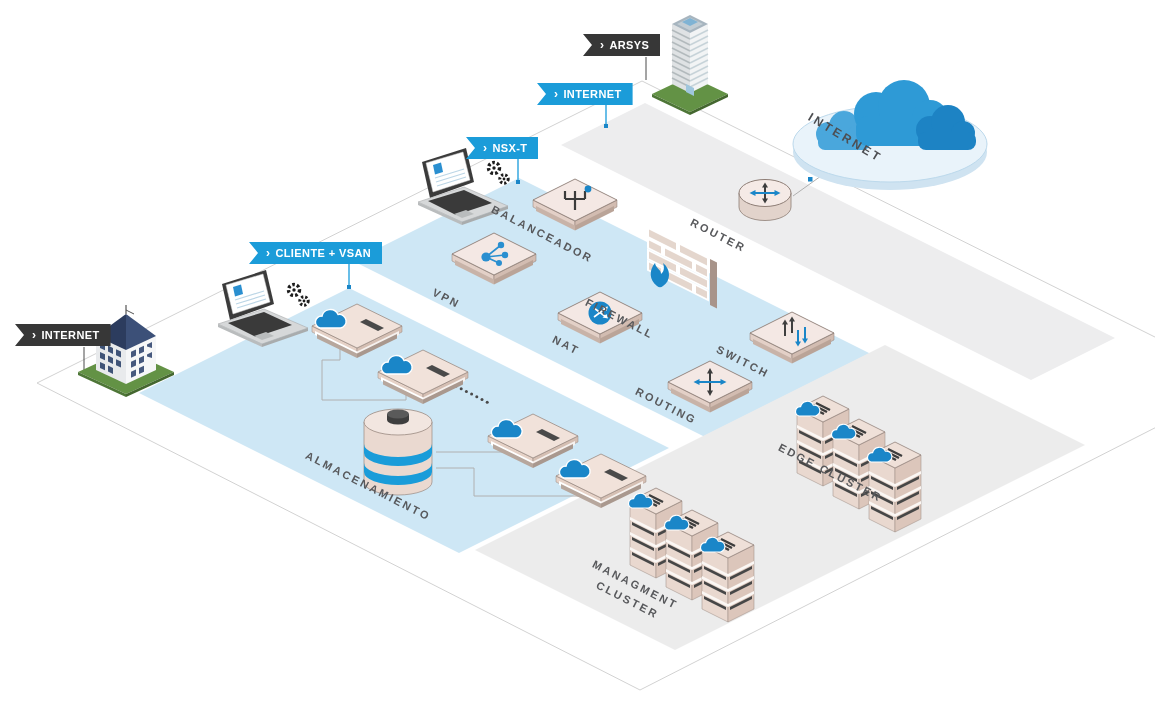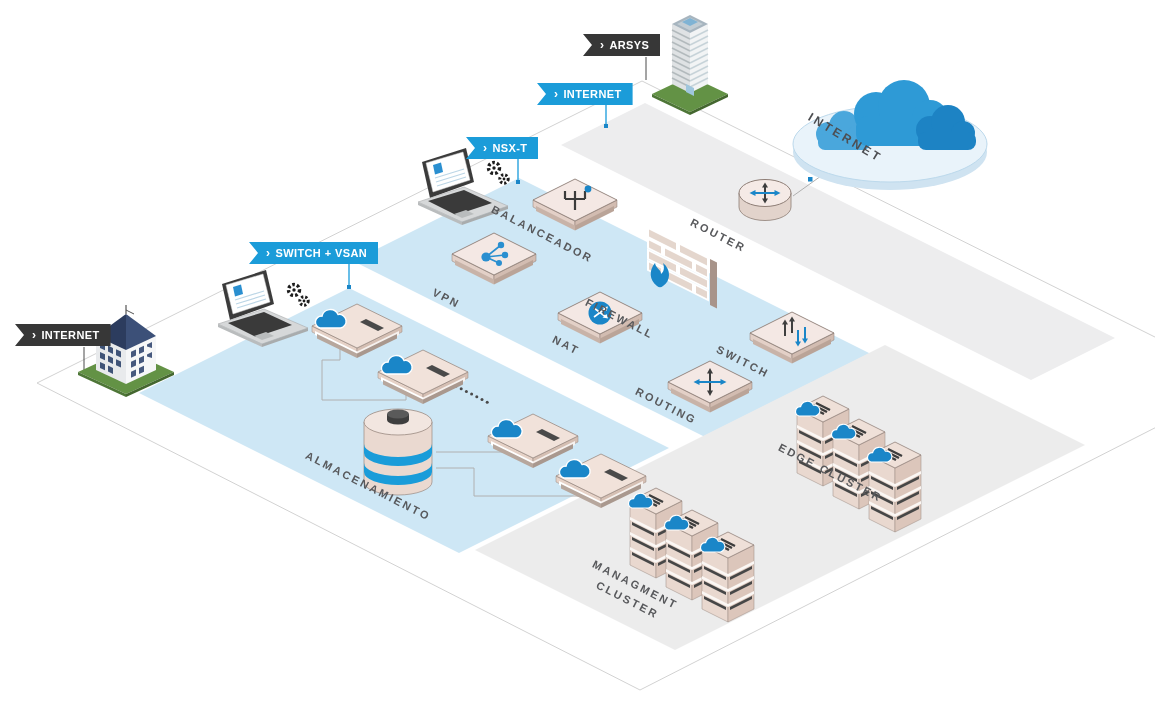--- a/index.html
+++ b/index.html
@@ -567,16 +567,16 @@
   <div class="tag blue" style="left:537px;top:83px">
     <span class="chev">›</span>
     <span>INTERNET</span>
   </div>
   <div class="tag blue" style="left:466px;top:137px">
     <span class="chev">›</span>
     <span>NSX-T</span>
   </div>
   <div class="tag blue" style="left:249px;top:242px">
     <span class="chev">›</span>
-    <span>SWITCH + VSAN</span>
+    <span>CLIENTE + VSAN</span>
   </div>
 
 </div>
 
 </body></html>

